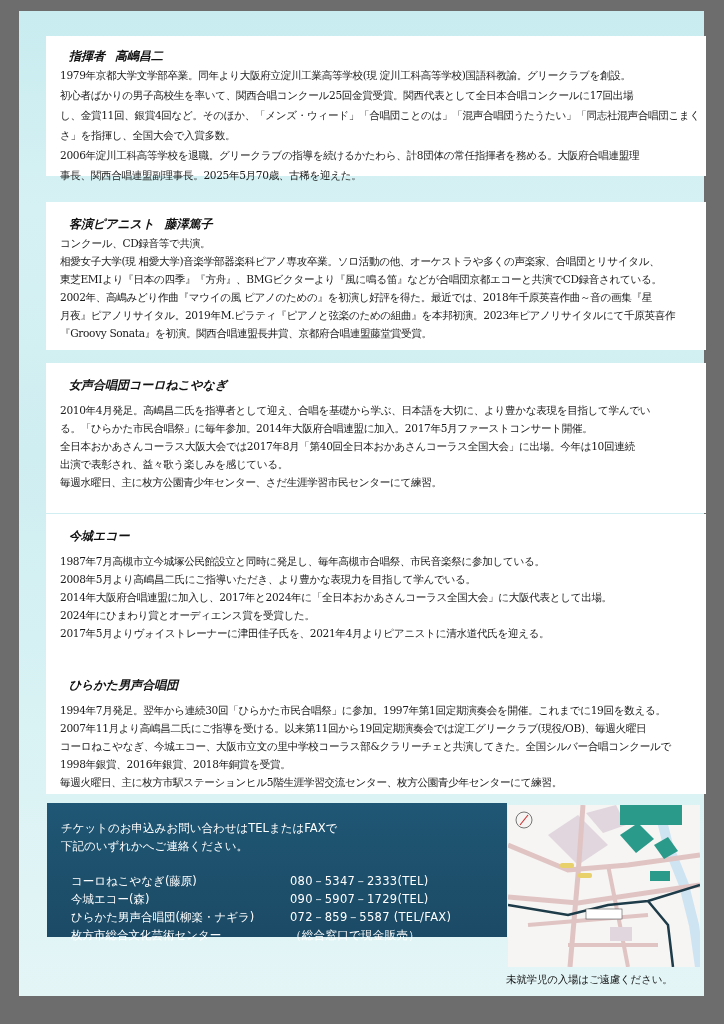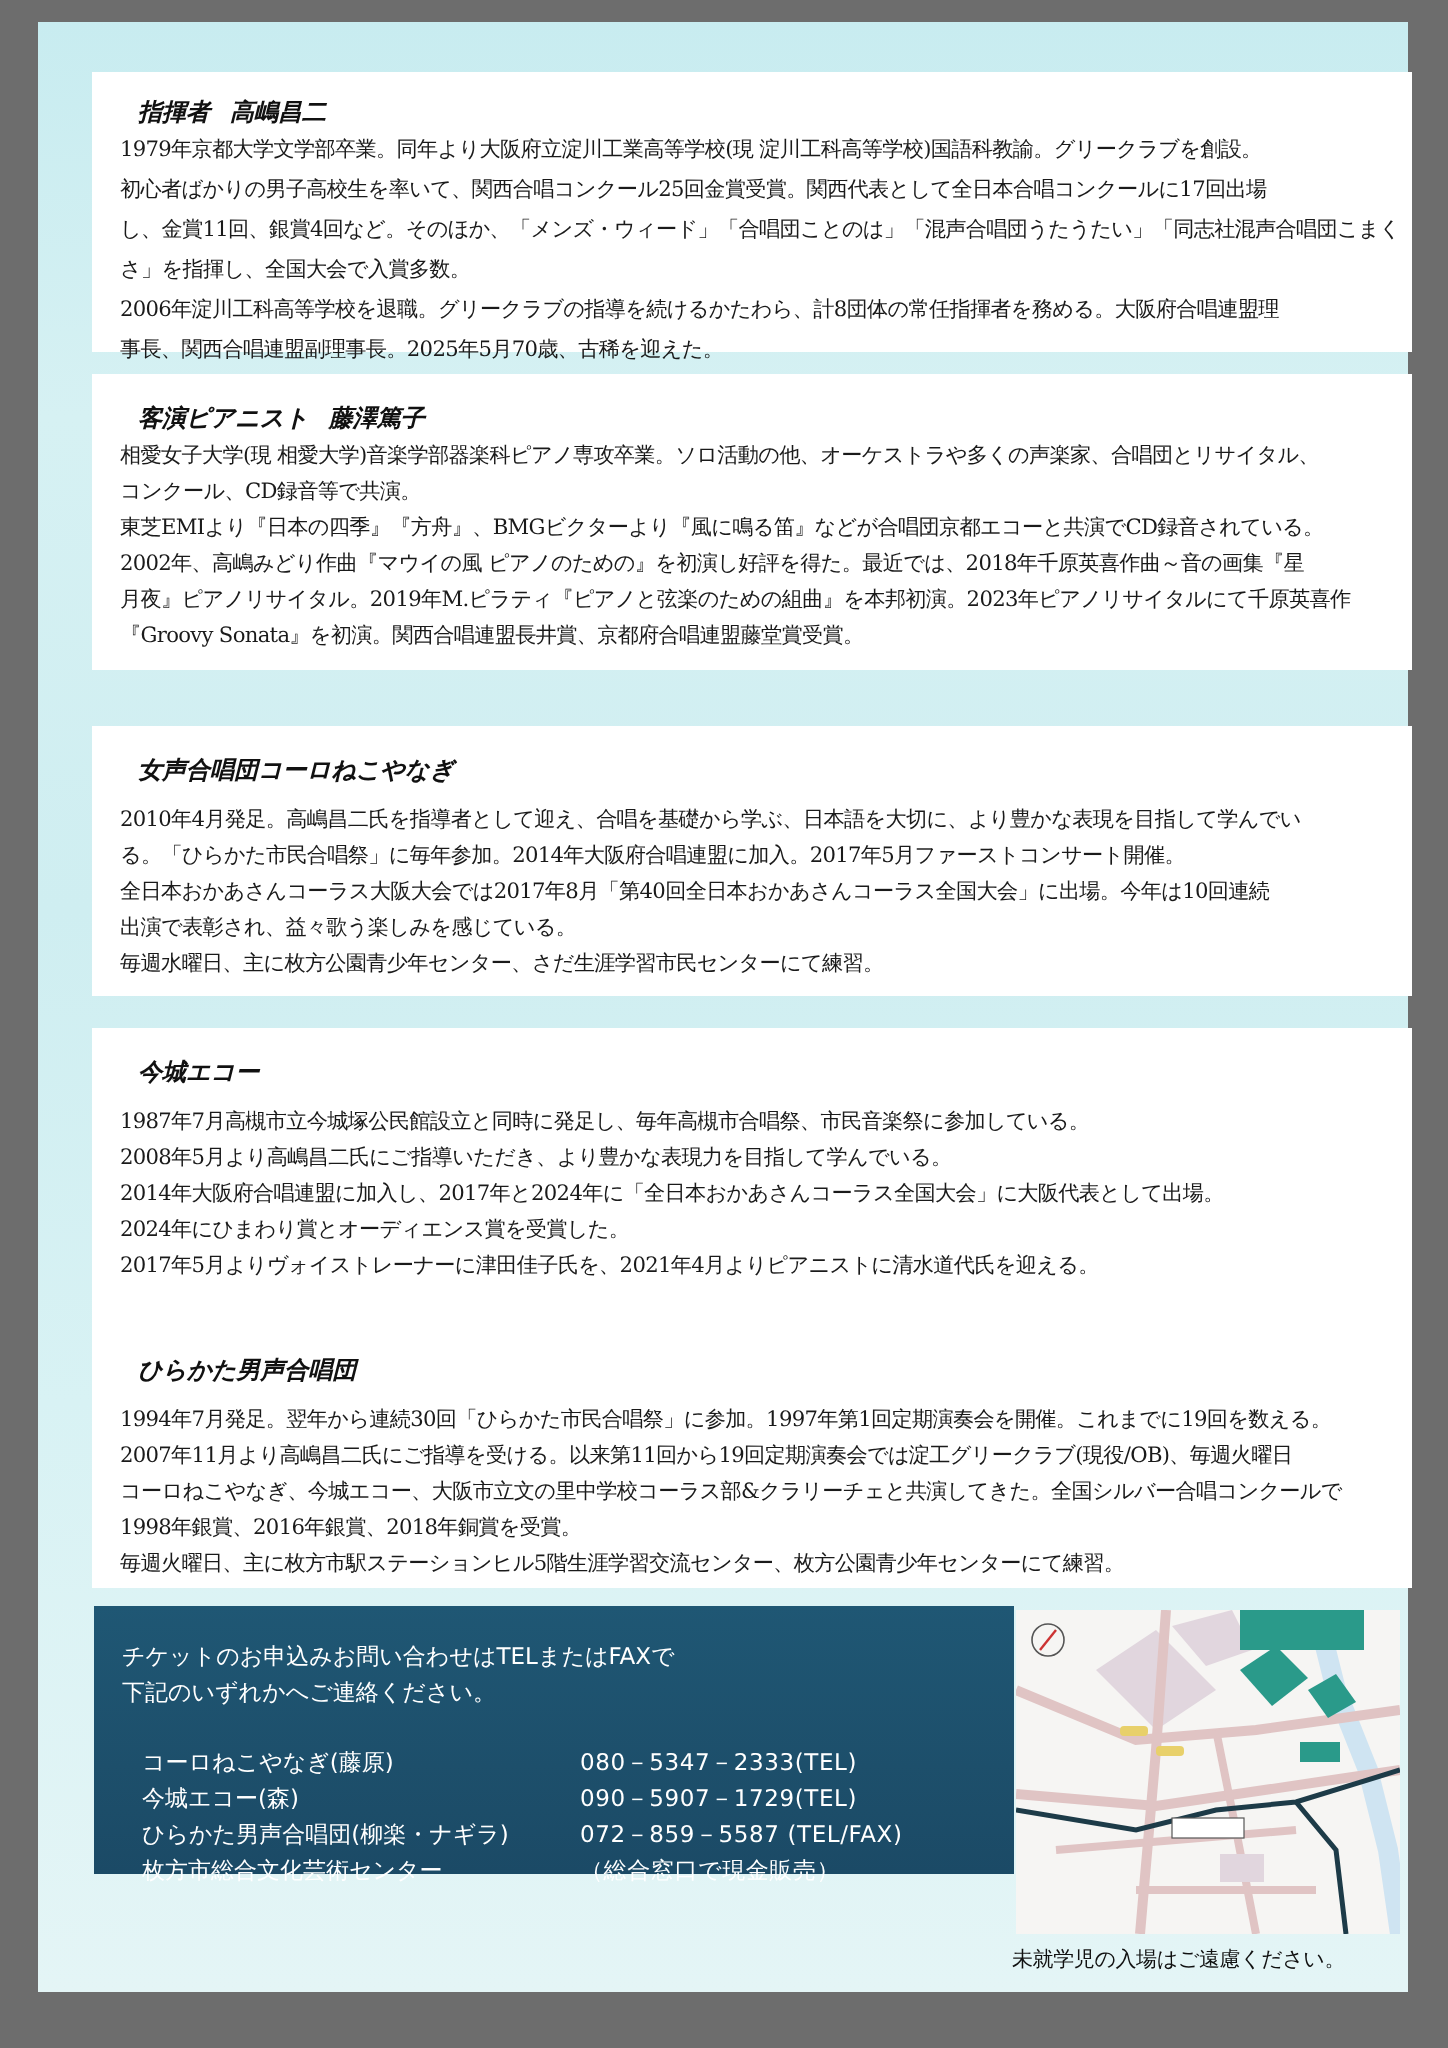--- a/index.html
+++ b/index.html
@@ -22,22 +22,22 @@
     font-weight:bold; font-size:12px; color:#111;
     margin:0; padding-left:9px; line-height:16px;font-style:italic;
   }
   .card h2 .gap { display:inline-block; width:10px; }
   .card p {
     margin:0; font-size:10.6px; line-height:18px; color:#1a1a1a;
     letter-spacing:-0.35px; white-space:nowrap;
   }
   #c1 { top:25px; height:140px; padding-top:12px; }
   #c1 p { margin-top:2px; }
-  #c2 { top:176px; height:148px; padding-top:14px; }
-  #c3 { top:352px; height:135px; padding-top:14px; }
+  #c2 { top:191px; height:148px; padding-top:14px; }
+  #c3 { top:352px; height:150px; padding-top:14px; }
   #c4 { top:503px; height:154px; padding-top:14px; }
   #c5 { top:652px; height:131px; padding-top:14px; }
   .card .body { margin-top:8px; }
   #c1 .body, #c2 .body { margin-top:2px; }
 
   .contact {
     position:absolute; left:28px; top:792px; width:460px; height:134px;
     background:linear-gradient(180deg,#1f5774 0%,#1d4f6b 60%,#1b4a66 100%);
     color:#ffffff; font-family:"DejaVu Sans","Liberation Sans",sans-serif;
     box-sizing:border-box; padding:16px 0 0 14px;
@@ -70,22 +70,22 @@
       <p>し、金賞11回、銀賞4回など。そのほか、「メンズ・ウィード」「合唱団ことのは」「混声合唱団うたうたい」「同志社混声合唱団こまく</p>
       <p>さ」を指揮し、全国大会で入賞多数。</p>
       <p>2006年淀川工科高等学校を退職。グリークラブの指導を続けるかたわら、計8団体の常任指揮者を務める。大阪府合唱連盟理</p>
       <p>事長、関西合唱連盟副理事長。2025年5月70歳、古稀を迎えた。</p>
     </div>
   </div>
 
   <div class="card" id="c2">
     <h2><span>客演ピアニスト</span><span class="gap"></span><span>藤澤篤子</span></h2>
     <div class="body">
+      <p>コンクール、CD録音等で共演。</p>
       <p>相愛女子大学(現 相愛大学)音楽学部器楽科ピアノ専攻卒業。ソロ活動の他、オーケストラや多くの声楽家、合唱団とリサイタル、</p>
-      <p>コンクール、CD録音等で共演。</p>
       <p>東芝EMIより『日本の四季』『方舟』、BMGビクターより『風に鳴る笛』などが合唱団京都エコーと共演でCD録音されている。</p>
       <p>2002年、高嶋みどり作曲『マウイの風 ピアノのための』を初演し好評を得た。最近では、2018年千原英喜作曲～音の画集『星</p>
       <p>月夜』ピアノリサイタル。2019年M.ピラティ『ピアノと弦楽のための組曲』を本邦初演。2023年ピアノリサイタルにて千原英喜作</p>
       <p>『Groovy Sonata』を初演。関西合唱連盟長井賞、京都府合唱連盟藤堂賞受賞。</p>
     </div>
   </div>
 
   <div class="card" id="c3">
     <h2>女声合唱団コーロねこやなぎ</h2>
     <div class="body">

